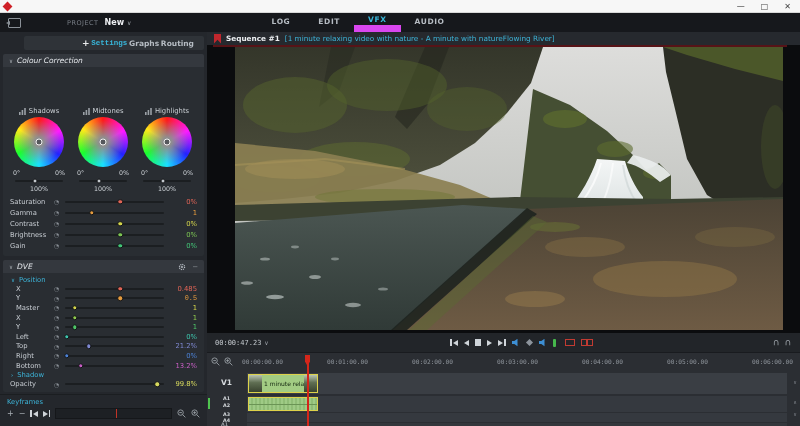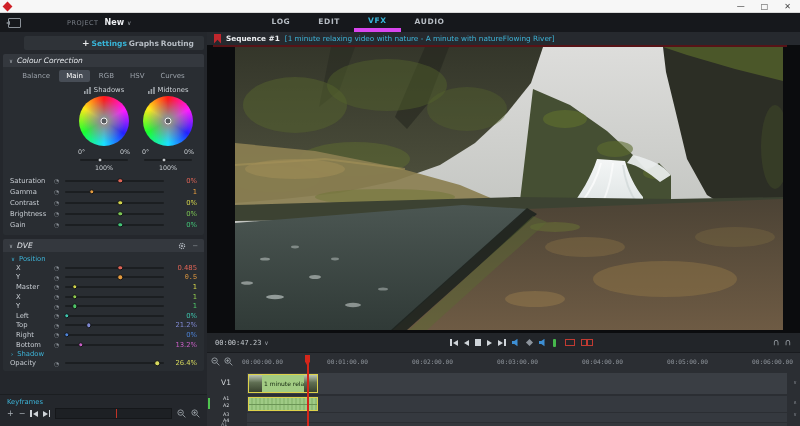--- a/index.html
+++ b/index.html
@@ -17,37 +17,37 @@
            display:flex;align-items:center;}
   .backicon{width:11px;height:8px;border:1px solid #8a9097;border-radius:1px;margin-left:8px;position:relative;}
   .backicon::after{content:"";position:absolute;left:-3px;top:2px;border-top:2px solid transparent;
            border-bottom:2px solid transparent;border-right:4px solid #8a9097;}
   .projlabel{color:#787e86;font-size:6.5px;letter-spacing:.5px;margin-left:46px;}
   .projname{color:#eceef1;font-size:8px;font-weight:bold;margin-left:6px;}
   .dchev{color:#9aa0a6;font-size:6px;margin-left:3px;}
   .toptabs{display:flex;gap:0;margin-left:126px;height:19px;}
   .toptab{font-size:7.5px;font-weight:bold;letter-spacing:.6px;color:#b6bcc3;padding:0 14px;
           display:flex;align-items:center;height:100%;box-sizing:border-box;border-bottom:2px solid transparent;}
-  .toptab.active{color:#38b6da;border-bottom:4px solid #d946ef;}
+  .toptab.active{color:#38b6da;border-bottom:7px solid #d946ef;}
   
   .panel{position:absolute;left:0;top:32px;width:207px;height:394px;background:#24272c;}
   .ptabs{margin:4px 3px 0 24px;height:14px;background:#2f3338;border-radius:2px;display:flex;
          align-items:center;padding:0 10px 0 58px;justify-content:space-between;}
   .ptab{font-size:7.5px;font-weight:bold;color:#b6bcc3;}
   .ptab.add{color:#e8eaec;font-size:9px;}
-  .ptab.active{color:#38b6da;}
+  .ptab.active{color:#38b6da;font-family:Liberation Mono, monospace;}
   .section{margin:4px 3px 0 3px;background:#292d32;border-radius:2px;padding-bottom:3px;}
   .sechead{height:13px;background:#34383e;border-radius:2px 2px 0 0;display:flex;align-items:center;
            padding:0 6px;font-size:7.5px;color:#e2e5e9;font-style:italic;gap:4px;}
   .chevi{font-size:5.5px;color:#aab0b6;font-style:normal;}
   .headtools{margin-left:auto;display:flex;align-items:center;gap:6px;font-style:normal;}
   .cctabs{display:flex;justify-content:center;gap:2px;padding:3px 0 2px 0;}
   .cctab{font-size:7px;color:#9aa1a9;padding:2px 7px;border-radius:2px;}
   .cctab.active{background:#474d56;color:#fff;}
-  .wheels{display:flex;justify-content:flex-end;padding:1px 4px 0 4px;}
+  .wheels{display:flex;justify-content:flex-start;padding:1px 4px 0 4px;margin-top:38px;}
   .wheelcol{width:64px;display:flex;flex-direction:column;align-items:center;}
   .wlabel{display:flex;align-items:center;gap:3px;font-size:6.8px;color:#ccd1d6;height:10px;}
   .wheel{width:50px;height:50px;border-radius:50%;position:relative;margin-top:1px;
     background:radial-gradient(circle,#8f8f8f 0%,#8f8f8f 12%,rgba(140,140,140,0) 62%),
       conic-gradient(#ff1a1a,#ff1aff 17%,#2222ff 34%,#1adfff 50%,#1aff2e 67%,#ffe91a 84%,#ff1a1a);}
   .wcenter{position:absolute;left:50%;top:50%;width:5px;height:5px;border:1px solid #f0f0f0;border-radius:50%;
            background:#55585c;transform:translate(-50%,-50%);}
   .wangles{display:flex;justify-content:space-between;width:52px;font-size:6.3px;color:#ced3d8;margin-top:2px;}
   .wslider{width:48px;height:2px;background:#1b1e21;border-radius:1px;position:relative;margin:4px 0 3px 0;}
   .wknob{position:absolute;top:50%;width:5px;height:5px;border-radius:50%;background:#c3c8cd;
@@ -98,21 +98,21 @@
   .tred2{width:12px;height:7px;border:1px solid #c23b32;box-sizing:border-box;
          background:linear-gradient(90deg,transparent 42%,#c23b32 42%,#c23b32 58%,transparent 58%);}
   .loopicons{position:absolute;right:9px;display:flex;gap:5px;color:#9aa0a6;font-size:9px;line-height:9px;}
   
   .timeline{position:absolute;left:207px;top:352px;width:593px;height:74px;background:#2b2e33;
             border-top:1px solid #191b1f;box-sizing:border-box;}
   .tlzoom{position:absolute;left:4px;top:4px;display:flex;gap:4px;}
   .rlabel{position:absolute;top:5px;font-size:6.2px;color:#8f959c;
           font-family:"DejaVu Sans Mono","Liberation Mono",monospace;}
   .trackcontent{position:absolute;left:40px;width:540px;background:#3a3e44;}
-  .thead{position:absolute;font-weight:normal;color:#d6dade;}
+  .thead{position:absolute;font-weight:bold;color:#d6dade;}
   .clip{position:absolute;left:41px;top:21px;width:70px;height:19px;border:1px solid #ddd24a;
         box-sizing:border-box;display:flex;align-items:stretch;background:#86b06c;}
   .thumb{width:13px;background:linear-gradient(180deg,#b9c4b2 0%,#5f6e52 45%,#39432f 100%);}
   .cliplabel{flex:1;background:#a2cc83;font-size:6px;line-height:17px;color:#13260f;
              white-space:nowrap;overflow:hidden;padding-left:2px;}
   .aclip{position:absolute;left:41px;top:44px;width:70px;height:14px;border:1px solid #ddd24a;box-sizing:border-box;
          background:repeating-linear-gradient(90deg,#9fcb86 0 2px,#8fbd76 2px 4px);}
   .aclip::after{content:"";position:absolute;left:0;top:50%;width:100%;height:1px;background:#6a9455;}
   .playhead{position:absolute;left:100px;top:2px;width:1.5px;height:71px;background:#d4261a;}
   .playheadtop{position:absolute;left:98px;top:2px;width:5px;height:11px;background:#d4261a;
@@ -153,27 +153,20 @@
       <span class="ptab add">+</span>
       <span class="ptab active">Settings</span>
       <span class="ptab">Graphs</span>
       <span class="ptab">Routing</span>
     </div>
 
     <div class="section">
       <div class="sechead">
         <span class="chevi">∨</span>
         <span>Colour Correction</span>
-      </div>
-      <div class="cctabs">
-        <span class="cctab">Balance</span>
-        <span class="cctab active">Main</span>
-        <span class="cctab">RGB</span>
-        <span class="cctab">HSV</span>
-        <span class="cctab">Curves</span>
       </div>
       <div class="wheels">
         <div class="wheelcol">
           <div class="wlabel">
             <svg width="7" height="7" viewBox="0 0 7 7">
                 <g fill="#9aa0a6">
                   <rect x="0" y="4" width="1.6" height="3"></rect>
                   <rect x="2.6" y="2" width="1.6" height="5"></rect>
                   <rect x="5.2" y="0" width="1.6" height="7"></rect>
                 </g>
@@ -208,20 +201,43 @@
             </div>
           <div class="wangles">
             <span>0°</span>
             <span>0%</span>
           </div>
           <div class="wslider">
               <span class="wknob" style="left: 42%;"></span>
             </div>
           <span class="wpct">100%</span>
         </div>
+        <div class="wheelcol">
+          <div class="wlabel">
+            <svg width="7" height="7" viewBox="0 0 7 7">
+                <g fill="#9aa0a6">
+                  <rect x="0" y="4" width="1.6" height="3"></rect>
+                  <rect x="2.6" y="2" width="1.6" height="5"></rect>
+                  <rect x="5.2" y="0" width="1.6" height="7"></rect>
+                </g>
+              </svg>
+            <span>Highlights</span>
+          </div>
+          <div class="wheel">
+              <span class="wcenter"></span>
+            </div>
+          <div class="wangles">
+            <span>0°</span>
+            <span>0%</span>
+          </div>
+          <div class="wslider">
+              <span class="wknob" style="left: 42%;"></span>
+            </div>
+          <span class="wpct">100%</span>
+        </div>
       </div>
       <div class="params">
         <div class="prow">
           <span class="plabel">Saturation</span>
           <span class="picon">◔</span>
           <span class="ptrack">
               <i class="knob" style="background: rgb(224, 100, 86); left: 56%;"></i>
             </span>
           <span class="pval" style="color: rgb(224, 100, 86);">0%</span>
         </div>
@@ -352,21 +368,21 @@
         <div class="sub">
           <span class="chevi">›</span>
           <span>Shadow</span>
         </div>
         <div class="prow dve">
           <span class="plabel" style="padding-left:0;width:44px;">Opacity</span>
           <span class="picon">◔</span>
           <span class="ptrack">
               <i class="knob" style="background: rgb(216, 218, 94); left: 93%;"></i>
             </span>
-          <span class="pval" style="color: rgb(216, 218, 94);">26.4%</span>
+          <span class="pval" style="color: rgb(216, 218, 94);">99.8%</span>
         </div>
       </div>
     </div>
 
     <div class="kf">
       <div class="kfhead">Keyframes</div>
       <div class="kfrow">
         <span class="kfbtn">+</span>
         <span class="kfbtn">−</span>
         <span class="kfbtn tgrp">

